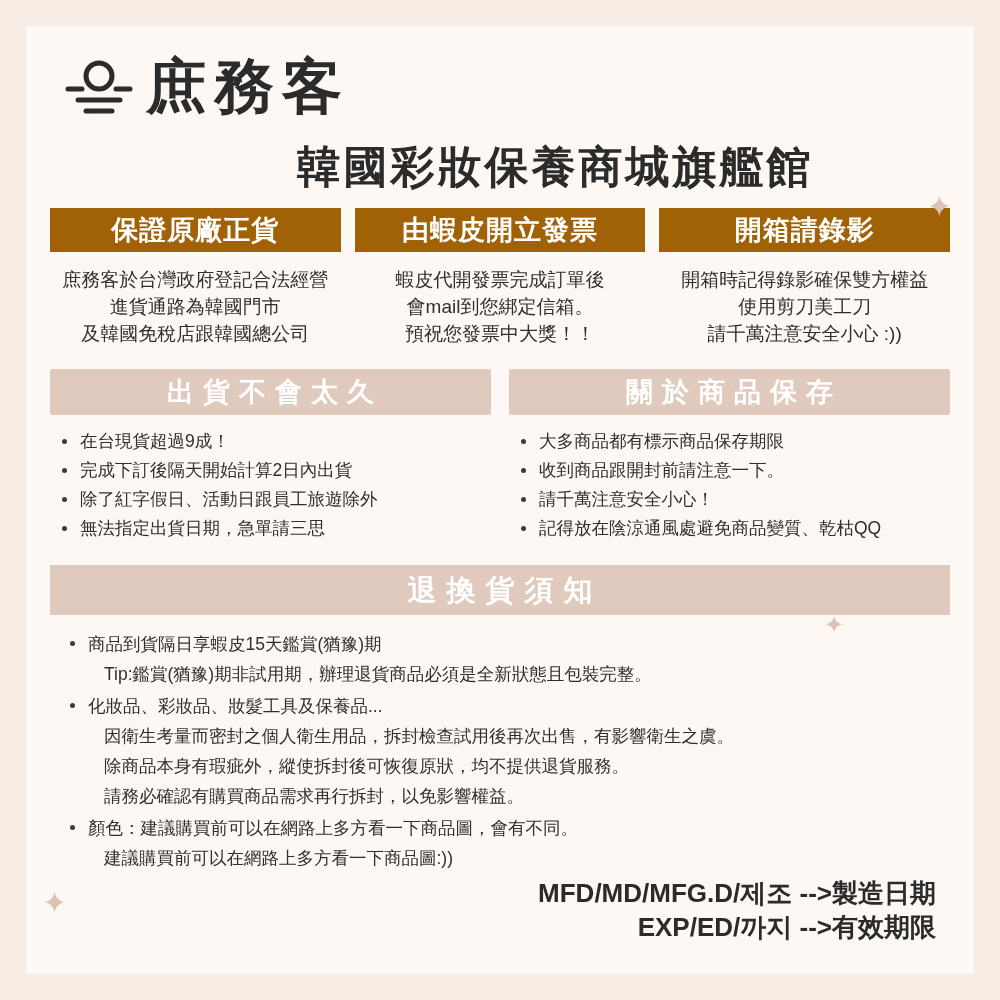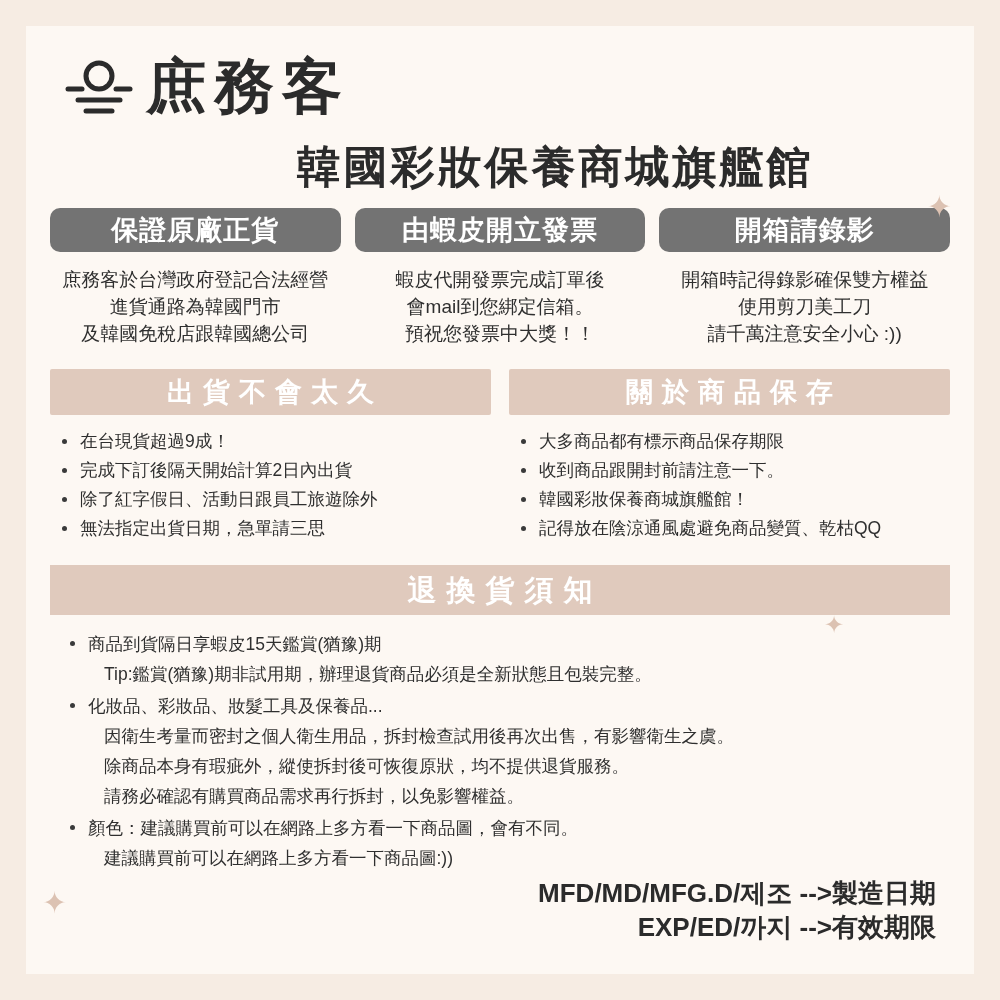--- a/index.html
+++ b/index.html
@@ -70,27 +70,27 @@
   .triple {
     display: flex;
     gap: 14px;
     margin-top: 14px;
   }
   .tri-col {
     flex: 1;
     text-align: center;
   }
   .band-head {
-    background: #737373;
+    background: #a16207;
     color: #ffffff;
     font-size: 27px;
     line-height: 44px;
     font-weight: 700;
     letter-spacing: 1px;
-    border-radius: 10px;
+    border-radius: 0;
   }
   .tri-body {
     margin-top: 14px;
     font-size: 19px;
     line-height: 27px;
     color: #2f2f2f;
   }
   .tri-body div {
     white-space: nowrap;
   }
@@ -250,21 +250,21 @@
           <li>完成下訂後隔天開始計算2日內出貨</li>
           <li>除了紅字假日、活動日跟員工旅遊除外</li>
           <li>無法指定出貨日期，急單請三思</li>
         </ul>
       </div>
       <div class="duo-col">
         <div class="band-head2">關於商品保存</div>
         <ul class="bullets">
           <li>大多商品都有標示商品保存期限</li>
           <li>收到商品跟開封前請注意一下。</li>
-          <li>韓國彩妝保養商城旗艦館！</li>
+          <li>請千萬注意安全小心！</li>
           <li>記得放在陰涼通風處避免商品變質、乾枯QQ</li>
         </ul>
       </div>
     </div>
 
     <div class="full">
       <div class="band-head3">退換貨須知</div>
       <ul class="bullets big">
         <li>
           <span>商品到貨隔日享蝦皮15天鑑賞(猶豫)期</span>

